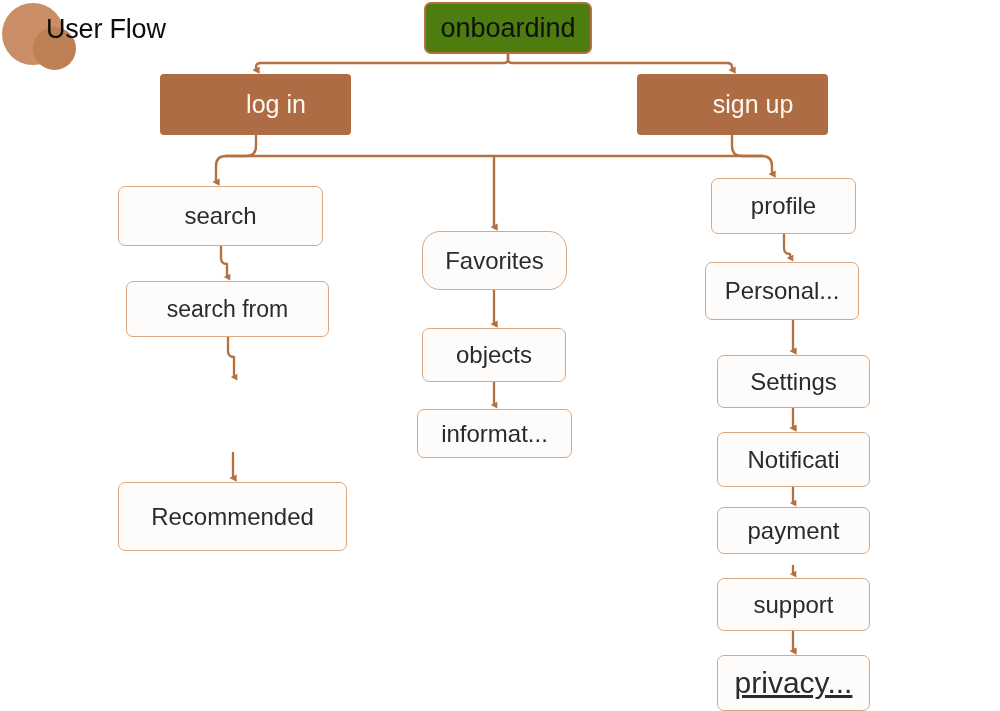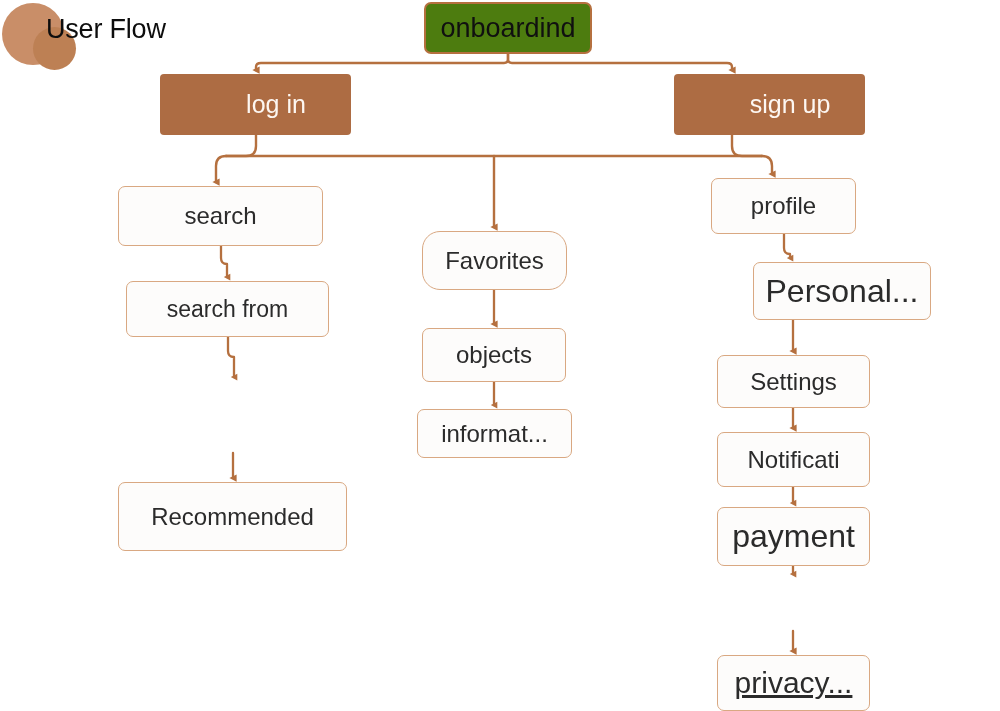--- a/index.html
+++ b/index.html
@@ -135,21 +135,21 @@
   </svg>
 
   <div class="node root" style="left:424px; top:2px; width:168px; height:52px; font-size:27px;">
     <span>onboardind</span>
   </div>
 
   <div class="node filled" style="left:160px; top:74px; width:191px; height:61px; font-size:25px;">
     <span>log in</span>
   </div>
 
-  <div class="node filled" style="left:674px; top:74px; width:191px; height:61px; font-size:25px;">
+  <div class="node filled" style="left:637px; top:74px; width:191px; height:61px; font-size:25px;">
     <span>sign up</span>
   </div>
 
   <div class="node plain" style="left:118px; top:186px; width:205px; height:60px; font-size:24px;">
     <span>search</span>
   </div>
 
   <div class="node plain" style="left:126px; top:281px; width:203px; height:56px; font-size:23px;">
     <span>search from</span>
   </div>
@@ -168,34 +168,37 @@
   </div>
 
   <div class="node plain" style="left:417px; top:409px; width:155px; height:49px; font-size:24px;">
     <span>informat...</span>
   </div>
 
   <div class="node plain" style="left:711px; top:178px; width:145px; height:56px; font-size:24px;">
     <span>profile</span>
   </div>
 
-  <div class="node plain" style="left:705px; top:262px; width:178px; height:58px; font-size:32px;margin-left:48px;">
+  <div class="node plain" style="left:705px; top:262px; width:154px; height:58px; font-size:24px;">
     <span>Personal...</span>
   </div>
 
   <div class="node plain" style="left:717px; top:355px; width:153px; height:53px; font-size:24px;">
     <span>Settings</span>
   </div>
 
   <div class="node plain" style="left:717px; top:432px; width:153px; height:55px; font-size:24px;">
     <span>Notificati</span>
   </div>
 
-  <div class="node plain" style="left:717px; top:507px; width:153px; height:59px; font-size:32px;text-align:center;">
+  <div class="node plain" style="left:717px; top:507px; width:153px; height:47px; font-size:24px;text-align:center;">
     <span>payment</span>
   </div>
 
+  <div class="node plain" style="left:717px; top:578px; width:153px; height:53px; font-size:24px;">
+    <span>support</span>
+  </div>
 
   <div class="node plain" style="left:717px; top:655px; width:153px; height:56px; font-size:30px;text-decoration:underline;">
     <span>privacy...</span>
   </div>
 
 </div>
 
 </body></html>

